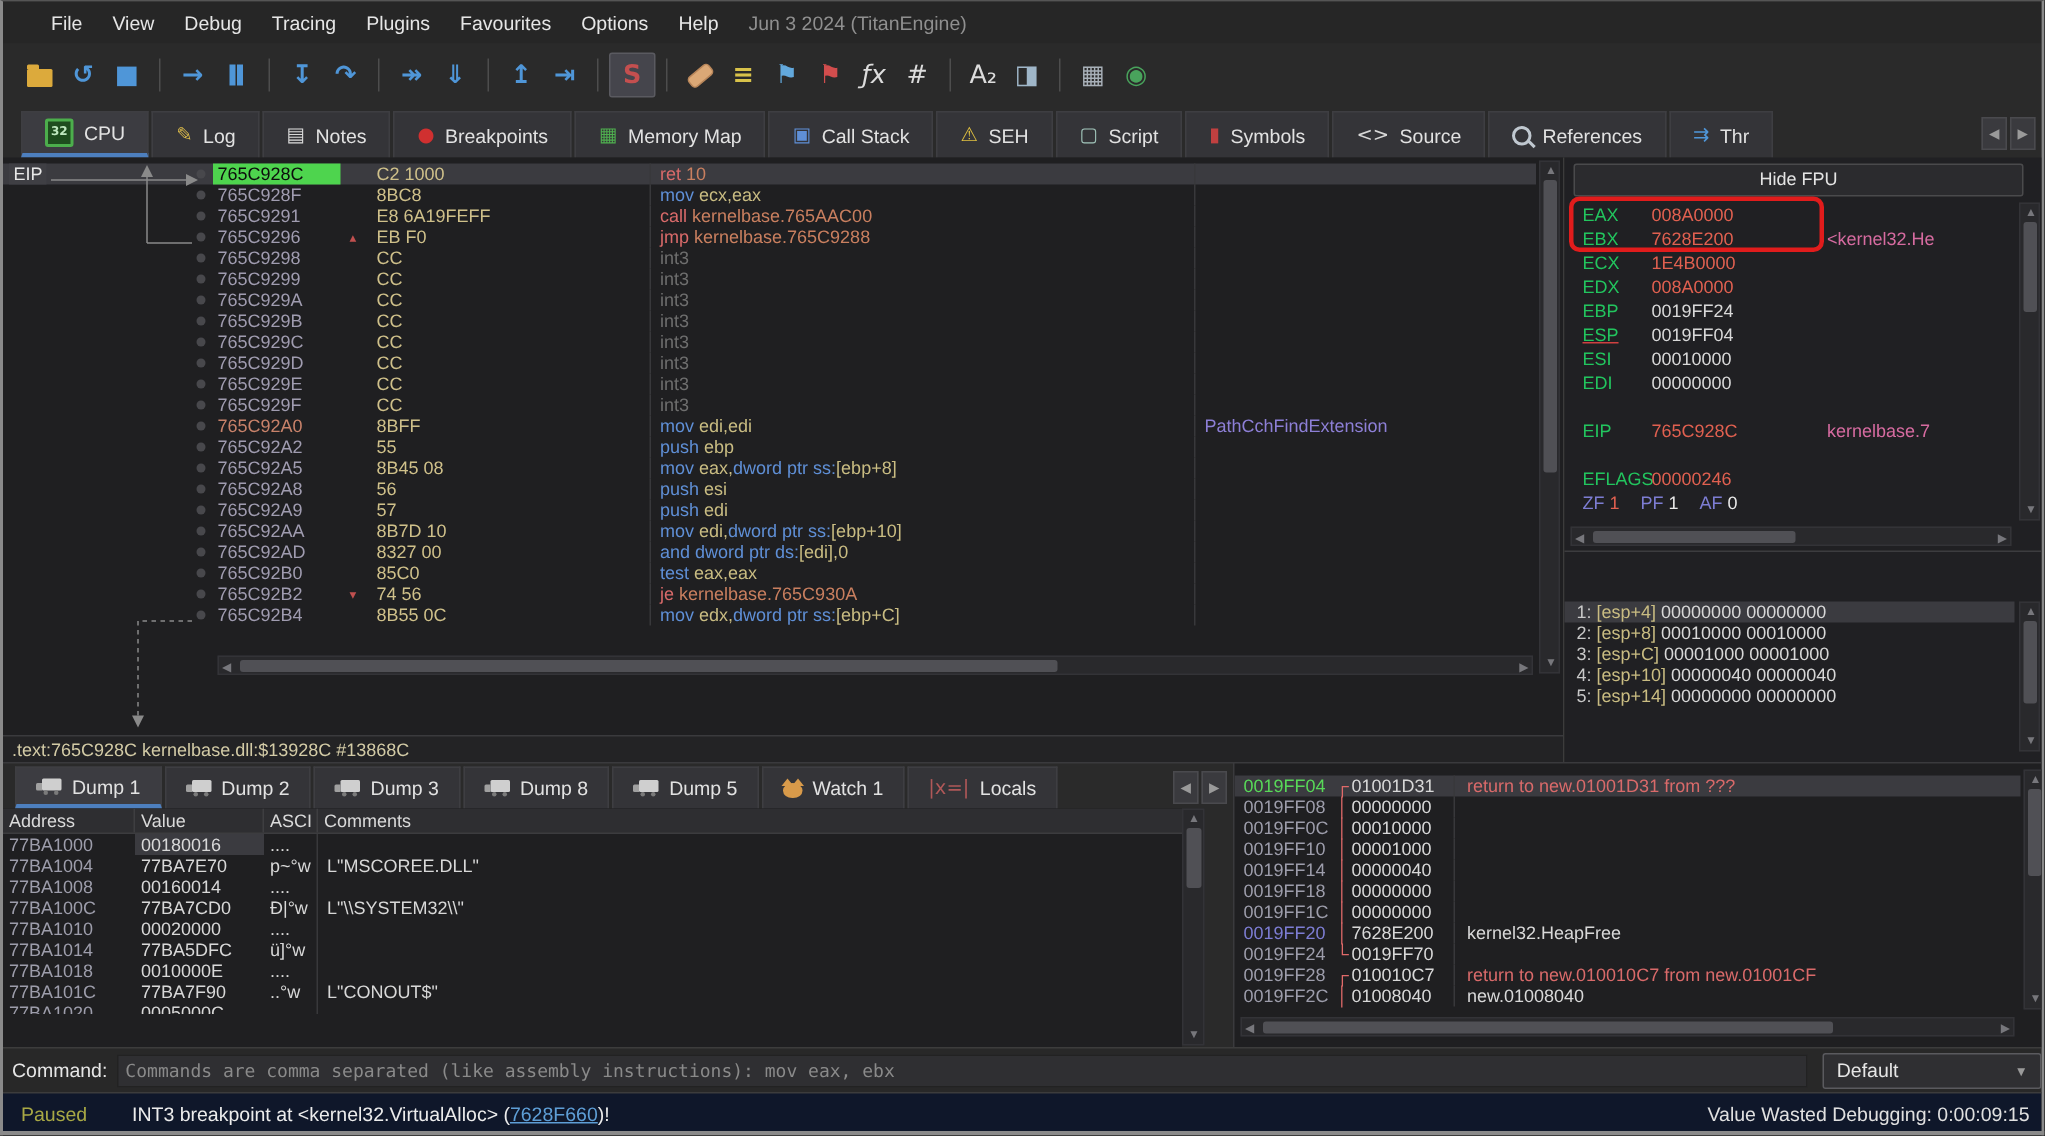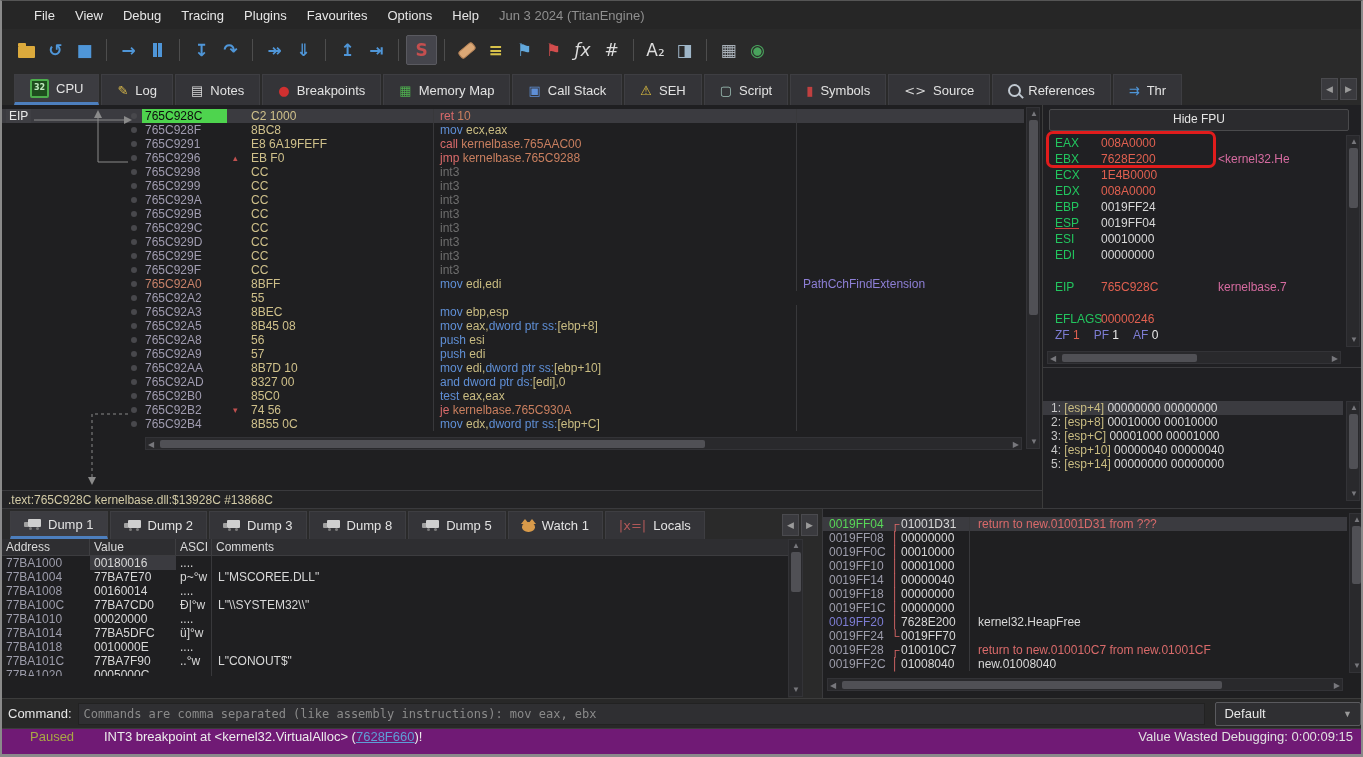--- a/index.html
+++ b/index.html
@@ -112,21 +112,21 @@
   .scom{flex:1;padding-left:8px;color:#d8d8d8;overflow:hidden;}
   .scom.ret{color:#d96a6a;}
 
   
   #cmdbar{position:absolute;left:0;top:697px;width:100%;height:30px;background:#282828;border-top:1px solid #3c3c3c;display:flex;align-items:center;box-sizing:border-box;}
   #cmd-label{font-size:13px;color:#e6e6e6;margin-left:6px;flex:none;}
   #cmd-input{width:1132px;height:22px;margin-left:6px;background:#2f2f32;border:1px solid #222;color:#cfcfcf;font-family:"DejaVu Sans Mono",monospace;font-size:12px;padding:0 5px;box-sizing:border-box;}
   #cmd-input::placeholder{color:#8a8a8a;}
   #cmd-profile{margin-left:10px;width:146px;height:24px;background:#2f2f32;border:1px solid #5a5a5e;border-radius:2px;display:flex;align-items:center;font-size:13px;color:#e6e6e6;padding:0 8px;box-sizing:border-box;}
   #cmd-profile .cc-arrow{margin-left:auto;font-size:9px;color:#9a9a9a;}
-  #statusbar{position:absolute;left:0;top:727px;width:100%;height:27px;background:#701a75;border-top:1px solid #3c3c3c;display:flex;align-items:flex-start;box-sizing:border-box;font-size:13px;padding-left:16px;}
+  #statusbar{position:absolute;left:0;top:727px;width:100%;height:27px;background:#0f172a;border-top:1px solid #3c3c3c;display:flex;align-items:center;box-sizing:border-box;font-size:13px;}
   #status-state{color:#a8a845;margin-left:12px;width:60px;flex:none;}
   #status-msg{color:#ececec;margin-left:14px;}
   #status-link{color:#5e9ed6;text-decoration:underline;}
   #status-time{margin-left:auto;margin-right:8px;color:#e0e0e0;}
 </style>
 </head>
 <body>
 
 <div id="app">
 
@@ -296,22 +296,21 @@
         <div class="drow"><span class="dgut"><span class="dot"></span></span><span class="daddr">765C9296</span><span class="dbytes"><span class="mark">▴</span><span>EB F0</span></span><span class="dinstr"><span class="mn-flow">jmp </span><span class="ops-target">kernelbase.765C9288</span></span><span class="dcomment"></span></div>
         <div class="drow"><span class="dgut"><span class="dot"></span></span><span class="daddr">765C9298</span><span class="dbytes"><span>CC</span></span><span class="dinstr"><span class="mn-int3">int3</span></span><span class="dcomment"></span></div>
         <div class="drow"><span class="dgut"><span class="dot"></span></span><span class="daddr">765C9299</span><span class="dbytes"><span>CC</span></span><span class="dinstr"><span class="mn-int3">int3</span></span><span class="dcomment"></span></div>
         <div class="drow"><span class="dgut"><span class="dot"></span></span><span class="daddr">765C929A</span><span class="dbytes"><span>CC</span></span><span class="dinstr"><span class="mn-int3">int3</span></span><span class="dcomment"></span></div>
         <div class="drow"><span class="dgut"><span class="dot"></span></span><span class="daddr">765C929B</span><span class="dbytes"><span>CC</span></span><span class="dinstr"><span class="mn-int3">int3</span></span><span class="dcomment"></span></div>
         <div class="drow"><span class="dgut"><span class="dot"></span></span><span class="daddr">765C929C</span><span class="dbytes"><span>CC</span></span><span class="dinstr"><span class="mn-int3">int3</span></span><span class="dcomment"></span></div>
         <div class="drow"><span class="dgut"><span class="dot"></span></span><span class="daddr">765C929D</span><span class="dbytes"><span>CC</span></span><span class="dinstr"><span class="mn-int3">int3</span></span><span class="dcomment"></span></div>
         <div class="drow"><span class="dgut"><span class="dot"></span></span><span class="daddr">765C929E</span><span class="dbytes"><span>CC</span></span><span class="dinstr"><span class="mn-int3">int3</span></span><span class="dcomment"></span></div>
         <div class="drow"><span class="dgut"><span class="dot"></span></span><span class="daddr">765C929F</span><span class="dbytes"><span>CC</span></span><span class="dinstr"><span class="mn-int3">int3</span></span><span class="dcomment"></span></div>
         <div class="drow"><span class="dgut"><span class="dot"></span></span><span class="daddr lbl">765C92A0</span><span class="dbytes"><span>8BFF</span></span><span class="dinstr"><span class="mn-norm">mov </span><span class="ops">edi,edi</span></span><span class="dcomment">PathCchFindExtension</span></div>
-        <div class="drow"><span class="dgut"><span class="dot"></span></span><span class="daddr">765C92A2</span><span class="dbytes"><span>55</span></span><span class="dcomment"></span></div>
-        <div class="drow"><span class="dgut"><span class="dot"></span></span><span class="daddr">765C92A3</span><span class="dbytes"><span>8BEC</span></span><span class="dinstr"><span class="mn-norm">mov </span><span class="ops">ebp,esp</span></span><span class="dcomment"></span></div>
+        <div class="drow"><span class="dgut"><span class="dot"></span></span><span class="daddr">765C92A2</span><span class="dbytes"><span>55</span></span><span class="dinstr"><span class="mn-norm">push </span><span class="ops">ebp</span></span><span class="dcomment"></span></div>
         <div class="drow"><span class="dgut"><span class="dot"></span></span><span class="daddr">765C92A5</span><span class="dbytes"><span>8B45 08</span></span><span class="dinstr"><span class="mn-norm">mov </span><span class="ops">eax,</span><span class="ops-kw">dword ptr </span><span class="ops-kw">ss:</span><span class="ops">[ebp+8]</span></span><span class="dcomment"></span></div>
         <div class="drow"><span class="dgut"><span class="dot"></span></span><span class="daddr">765C92A8</span><span class="dbytes"><span>56</span></span><span class="dinstr"><span class="mn-norm">push </span><span class="ops">esi</span></span><span class="dcomment"></span></div>
         <div class="drow"><span class="dgut"><span class="dot"></span></span><span class="daddr">765C92A9</span><span class="dbytes"><span>57</span></span><span class="dinstr"><span class="mn-norm">push </span><span class="ops">edi</span></span><span class="dcomment"></span></div>
         <div class="drow"><span class="dgut"><span class="dot"></span></span><span class="daddr">765C92AA</span><span class="dbytes"><span>8B7D 10</span></span><span class="dinstr"><span class="mn-norm">mov </span><span class="ops">edi,</span><span class="ops-kw">dword ptr </span><span class="ops-kw">ss:</span><span class="ops">[ebp+10]</span></span><span class="dcomment"></span></div>
         <div class="drow"><span class="dgut"><span class="dot"></span></span><span class="daddr">765C92AD</span><span class="dbytes"><span>8327 00</span></span><span class="dinstr"><span class="mn-norm">and </span><span class="ops-kw">dword ptr </span><span class="ops-kw">ds:</span><span class="ops">[edi],0</span></span><span class="dcomment"></span></div>
         <div class="drow"><span class="dgut"><span class="dot"></span></span><span class="daddr">765C92B0</span><span class="dbytes"><span>85C0</span></span><span class="dinstr"><span class="mn-norm">test </span><span class="ops">eax,eax</span></span><span class="dcomment"></span></div>
         <div class="drow"><span class="dgut"><span class="dot"></span></span><span class="daddr">765C92B2</span><span class="dbytes"><span class="mark">▾</span><span>74 56</span></span><span class="dinstr"><span class="mn-flow">je </span><span class="ops-target">kernelbase.765C930A</span></span><span class="dcomment"></span></div>
         <div class="drow"><span class="dgut"><span class="dot"></span></span><span class="daddr">765C92B4</span><span class="dbytes"><span>8B55 0C</span></span><span class="dinstr"><span class="mn-norm">mov </span><span class="ops">edx,</span><span class="ops-kw">dword ptr </span><span class="ops-kw">ss:</span><span class="ops">[ebp+C]</span></span><span class="dcomment"></span></div>
       </div>
     <div class="sb" style="left:1024px;top:2px;width:14px;height:342px;">

